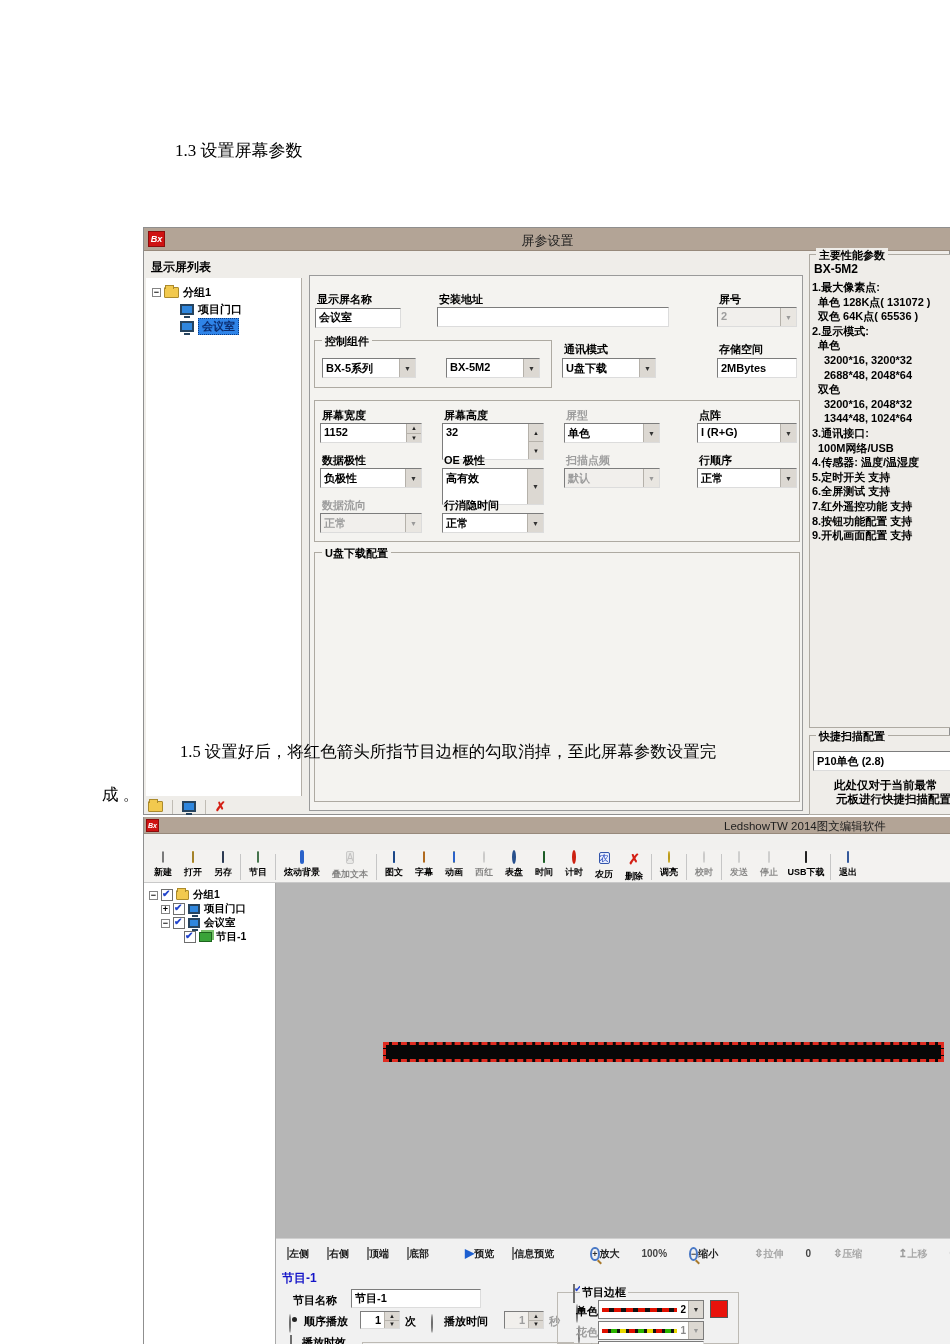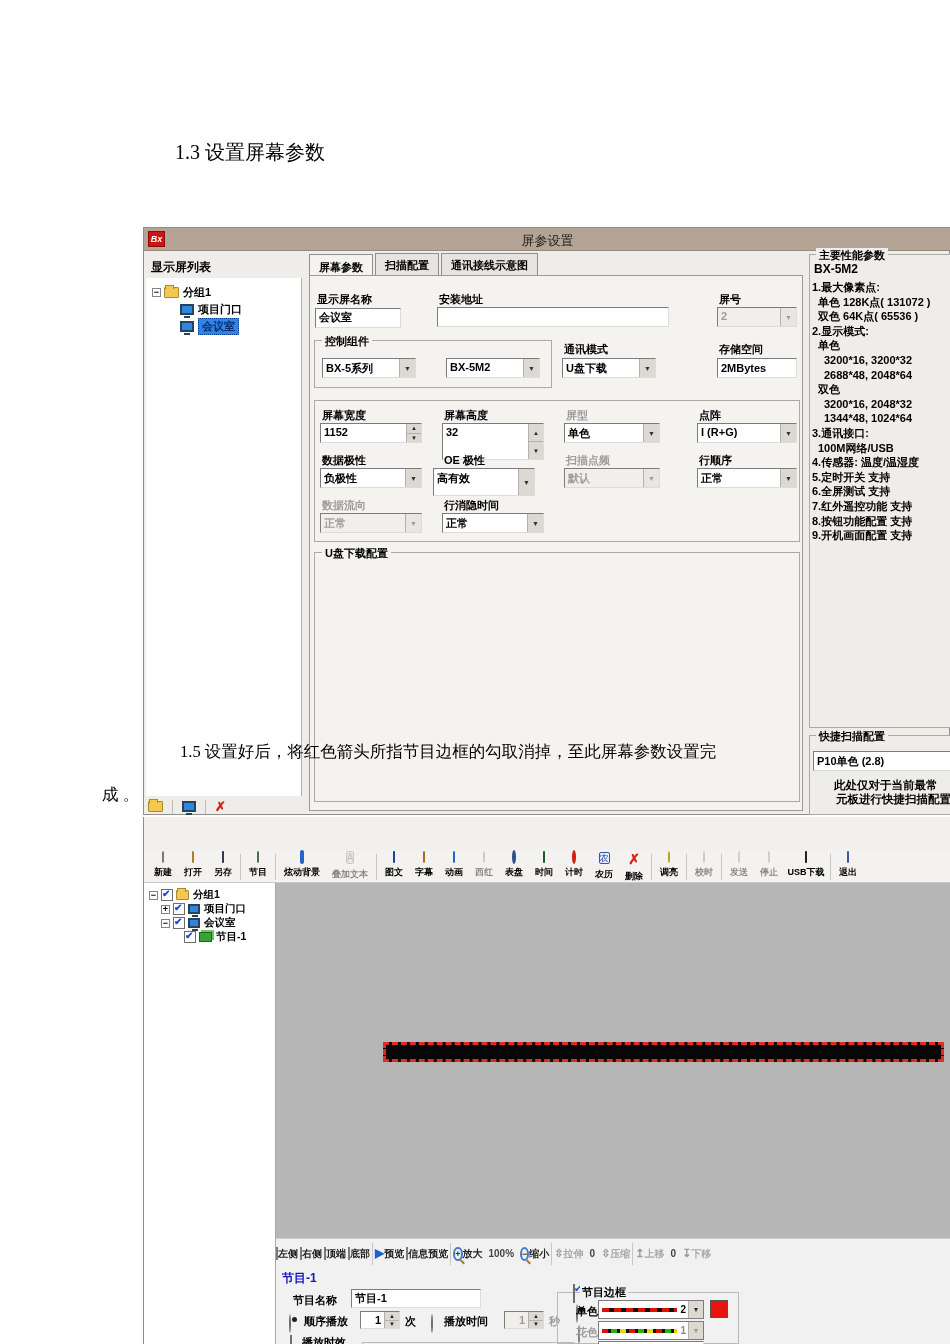--- a/index.html
+++ b/index.html
@@ -2,21 +2,21 @@
 <html><head>
 <meta charset="utf-8">
 <style>
   * { box-sizing: border-box; margin: 0; padding: 0; }
   body { background:#ffffff; font-family:"Liberation Sans", sans-serif; }
   #page { position:relative; width:950px; height:1344px; background:#fff; overflow:hidden; }
   .abs { position:absolute; }
 
   
   .doc { font-family:"Liberation Serif","DejaVu Serif",serif; color:#000; white-space:nowrap; }
-  .doc-h { font-size:20px; }
+  .doc-h { font-size:17px; }
   .doc-p { font-size:15.5px; }
   .doc-big { font-size:16.5px;font-family:Liberation Serif, serif; }
 
   
   .titlebar { background:#b3a496; border-bottom:1px solid #97897b; }
   .titletext { font-size:13px; color:#1e1e1e; }
   .bxlogo { background:#cf1212; color:#fff; font-weight:bold; font-style:italic;
             display:flex; align-items:center; justify-content:center; border:1px solid #8d0c0c; }
 
   
@@ -144,25 +144,20 @@
     </div>
 
     <div class="abs" style="left:4px;top:570px;width:150px;height:17px;display:flex;align-items:center;gap:9px">
       <span class="folder" style="margin:0"></span>
       <span style="width:1px;height:14px;background:#c0bcb4"></span>
       <span class="mon" style="margin:0"></span>
       <span style="width:1px;height:14px;background:#c0bcb4"></span>
       <span style="color:#d42015;font-weight:bold;font-size:13px">✗</span>
     </div>
 
-    <div class="abs tabs" style="left:165px;top:25px">
-      <div class="tab active">屏幕参数</div>
-      <div class="tab">扫描配置</div>
-      <div class="tab">通讯接线示意图</div>
-    </div>
 
     <div class="abs" style="left:165px;top:47px;width:494px;height:536px;background:#f4f3f0;border:1px solid #9a9a9a">
 
       <div class="abs lbl" style="left:7px;top:16px">显示屏名称</div>
       <div class="abs" style="left:5px;top:31px;width:86px;height:20px"><input class="tb" value="会议室" style=""></div>
       <div class="abs lbl" style="left:129px;top:16px">安装地址</div>
       <div class="abs" style="left:127px;top:31px;width:232px;height:20px"><input class="tb" value="" style=""></div>
       <div class="abs lbl" style="left:409px;top:16px">屏号</div>
       <div class="abs dd dis" style="left:407px;top:31px;width:80px;height:20px">
         <span class="val">2</span>
@@ -214,21 +209,21 @@
         <span class="val">I (R+G)</span>
           <span class="arr"></span>
       </div>
 
       <div class="abs lbl" style="left:12px;top:177px">数据极性</div>
       <div class="abs dd" style="left:10px;top:192px;width:102px;height:20px">
         <span class="val">负极性</span>
           <span class="arr"></span>
       </div>
       <div class="abs lbl" style="left:134px;top:177px">OE 极性</div>
-      <div class="abs dd" style="left:123px;top:192px;width:102px;height:28px">
+      <div class="abs dd" style="left:132px;top:192px;width:102px;height:37px">
         <span class="val">高有效</span>
           <span class="arr"></span>
       </div>
       <div class="abs lbl dis" style="left:256px;top:177px">扫描点频</div>
       <div class="abs dd dis" style="left:254px;top:192px;width:96px;height:20px">
         <span class="val">默认</span>
           <span class="arr"></span>
       </div>
       <div class="abs lbl" style="left:389px;top:177px">行顺序</div>
       <div class="abs dd" style="left:387px;top:192px;width:100px;height:20px">
@@ -281,20 +276,24 @@
       <span class="val">P10单色 (2.8)</span>
     </div>
     <div class="abs spec" style="left:690px;top:550px;font-size:11.5px">此处仅对于当前最常</div>
     <div class="abs spec" style="left:692px;top:564px;font-size:11.5px">元板进行快捷扫描配置！</div>
   </div>
 
   <div class="abs doc doc-big" style="left:180px;top:741px;z-index:30">1.5 设置好后，将红色箭头所指节目边框的勾取消掉，至此屏幕参数设置完</div>
   <div class="abs doc doc-big" style="left:102px;top:784px;z-index:30">成 。</div>
 
   <div class="abs" id="mw">
+    <div class="abs titlebar" style="left:0;top:0;width:807px;height:17px">
+      <div class="abs bxlogo" style="left:2px;top:2px;width:13px;height:13px;font-size:7px">Bx</div>
+      <div class="abs titletext" style="left:580px;top:2px;font-size:11.5px">LedshowTW 2014图文编辑软件</div>
+    </div>
 
 
     <div class="abs toolbar" style="left:0;top:33px;width:807px;height:33px;background:#f3f2f0;border-bottom:1px solid #c9c9c9">
       <div class="titem"><span class="tic ic-page"></span><span class="tlabel">新建</span></div>
       <div class="titem"><span class="tic ic-folder2"></span><span class="tlabel">打开</span></div>
       <div class="titem"><span class="tic ic-floppy"></span><span class="tlabel">另存</span></div>
       <div class="tsep"></div>
       <div class="titem"><span class="tic ic-win"></span><span class="tlabel">节目</span></div>
       <div class="tsep"></div>
       <div class="titem wide"><span class="tic ic-frame"></span><span class="tlabel">炫动背景</span></div>
@@ -342,21 +341,21 @@
       </div>
       <div class="trow" style="padding-left:40px;height:14px;font-size:10.5px">
         <span class="cb on"></span>
         <span class="prog"></span>
         <span>节目-1</span>
       </div>
     </div>
 
     <div class="abs" style="left:132px;top:66px;width:675px;height:355px;background:#b6b6b6"></div>
 
-    <div class="abs" style="left:132px;top:421px;width:675px;height:30px;background:#f1f1f1;border-top:1px solid #cfcfcf;display:flex;align-items:center;padding-left:0;gap:2px">
+    <div class="abs" style="left:132px;top:421px;width:675px;height:30px;background:#f1f1f1;border-top:1px solid #cfcfcf;display:flex;align-items:center;padding-left:11px;gap:18px">
       <div class="bitem"><span class="bic"></span><span>左侧</span></div>
       <div class="bitem"><span class="bic"></span><span>右侧</span></div>
       <div class="bitem"><span class="bic"></span><span>顶端</span></div>
       <div class="bitem"><span class="bic"></span><span>底部</span></div>
       <span style="width:1px;height:22px;background:#c6c6c6"></span>
       <div class="bitem"><span class="bic noborder play">▶</span><span>预览</span></div>
       <div class="bitem"><span class="bic"></span><span>信息预览</span></div>
       <span style="width:1px;height:22px;background:#c6c6c6"></span>
       <div class="bitem"><span class="mag">+</span><span>放大</span></div>
       <div class="bval">100%</div>

